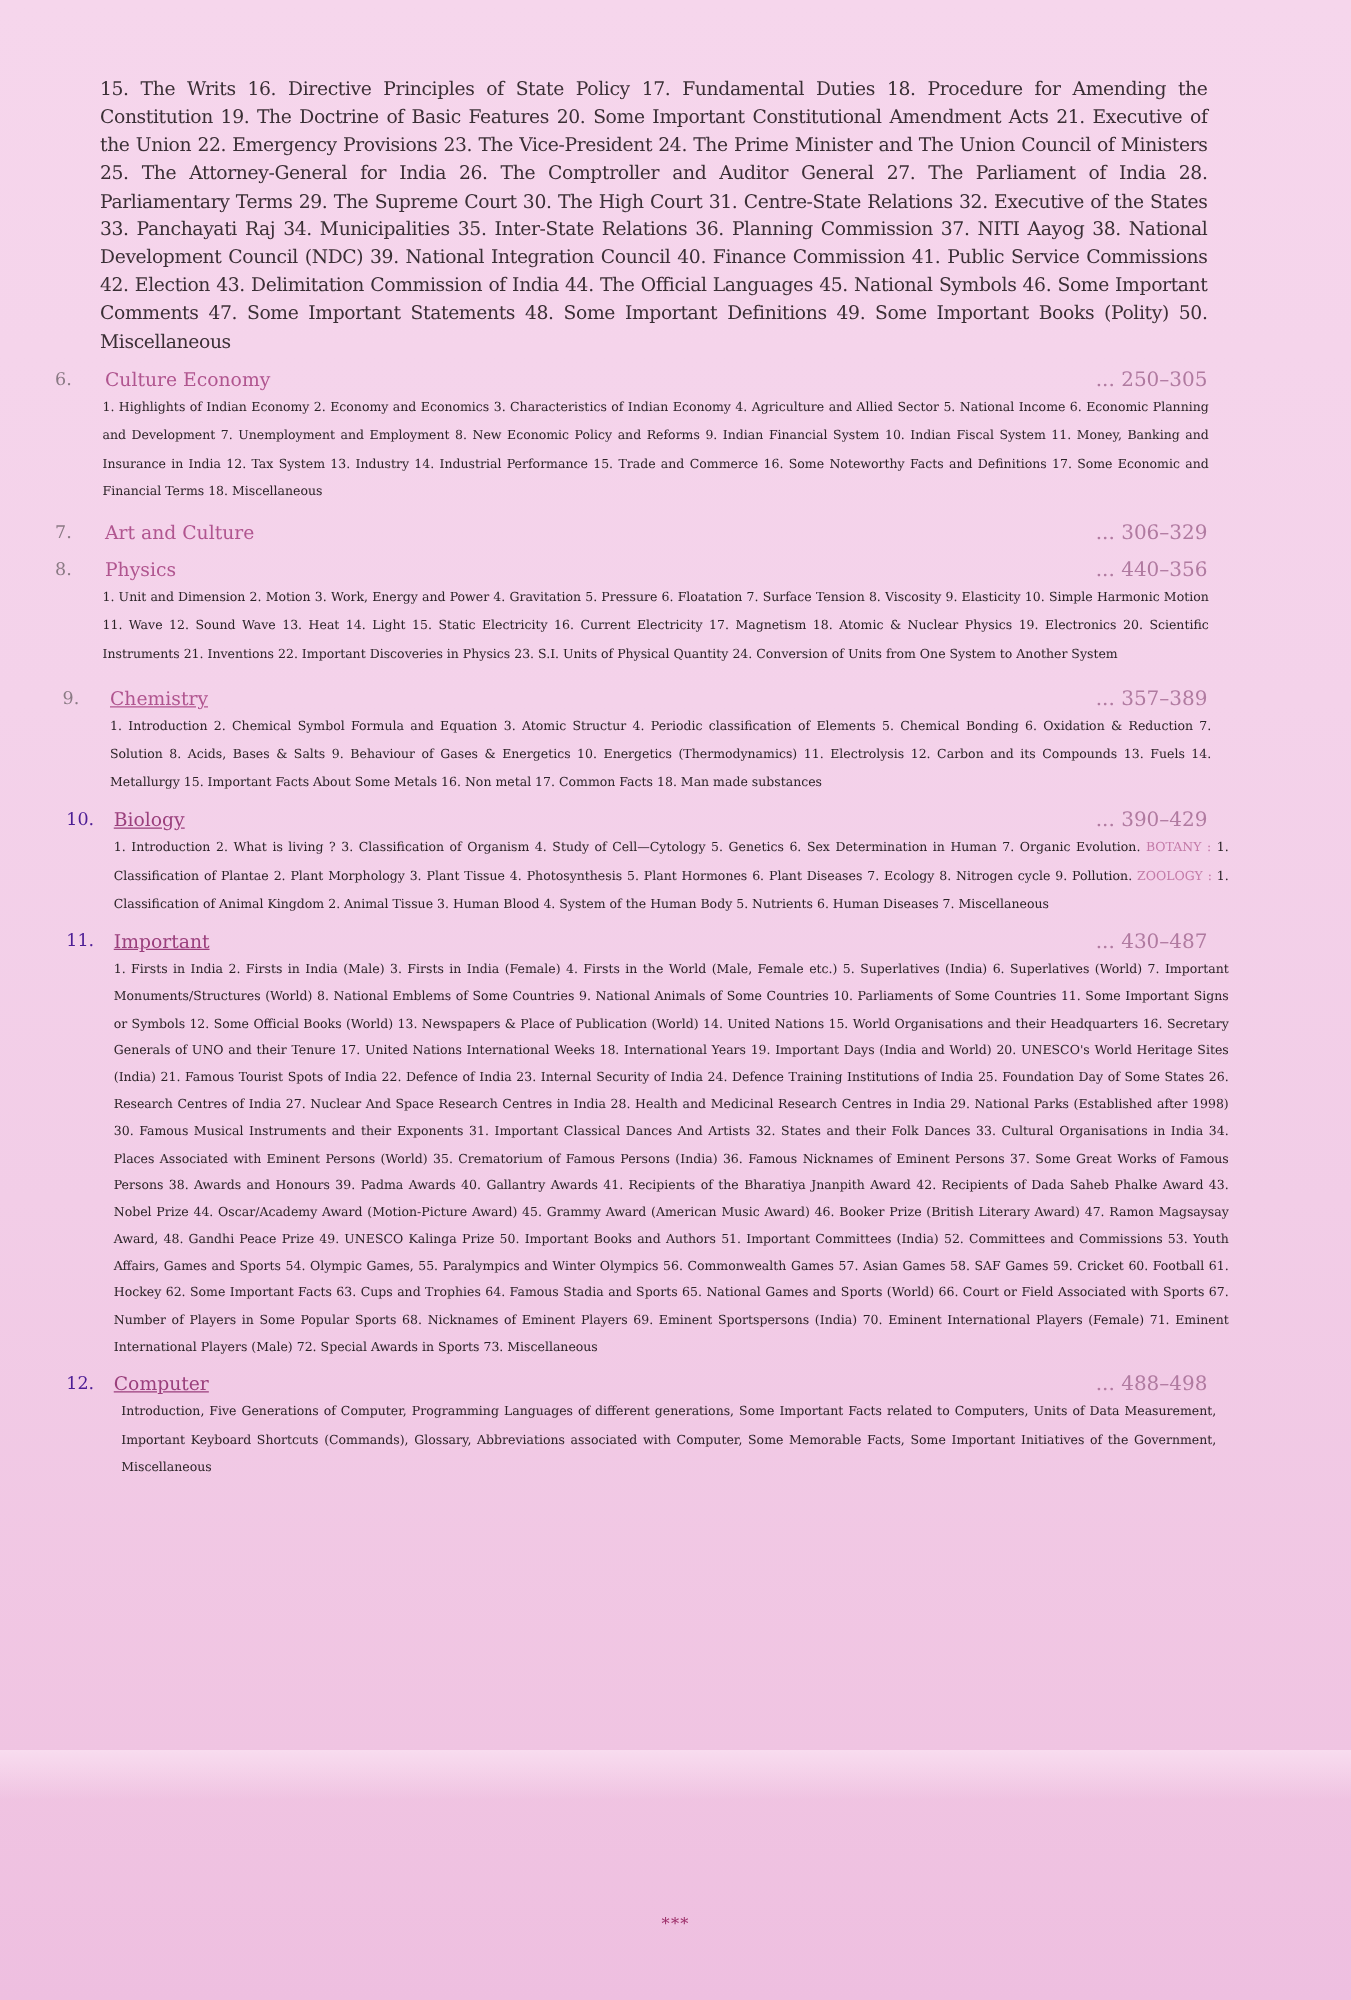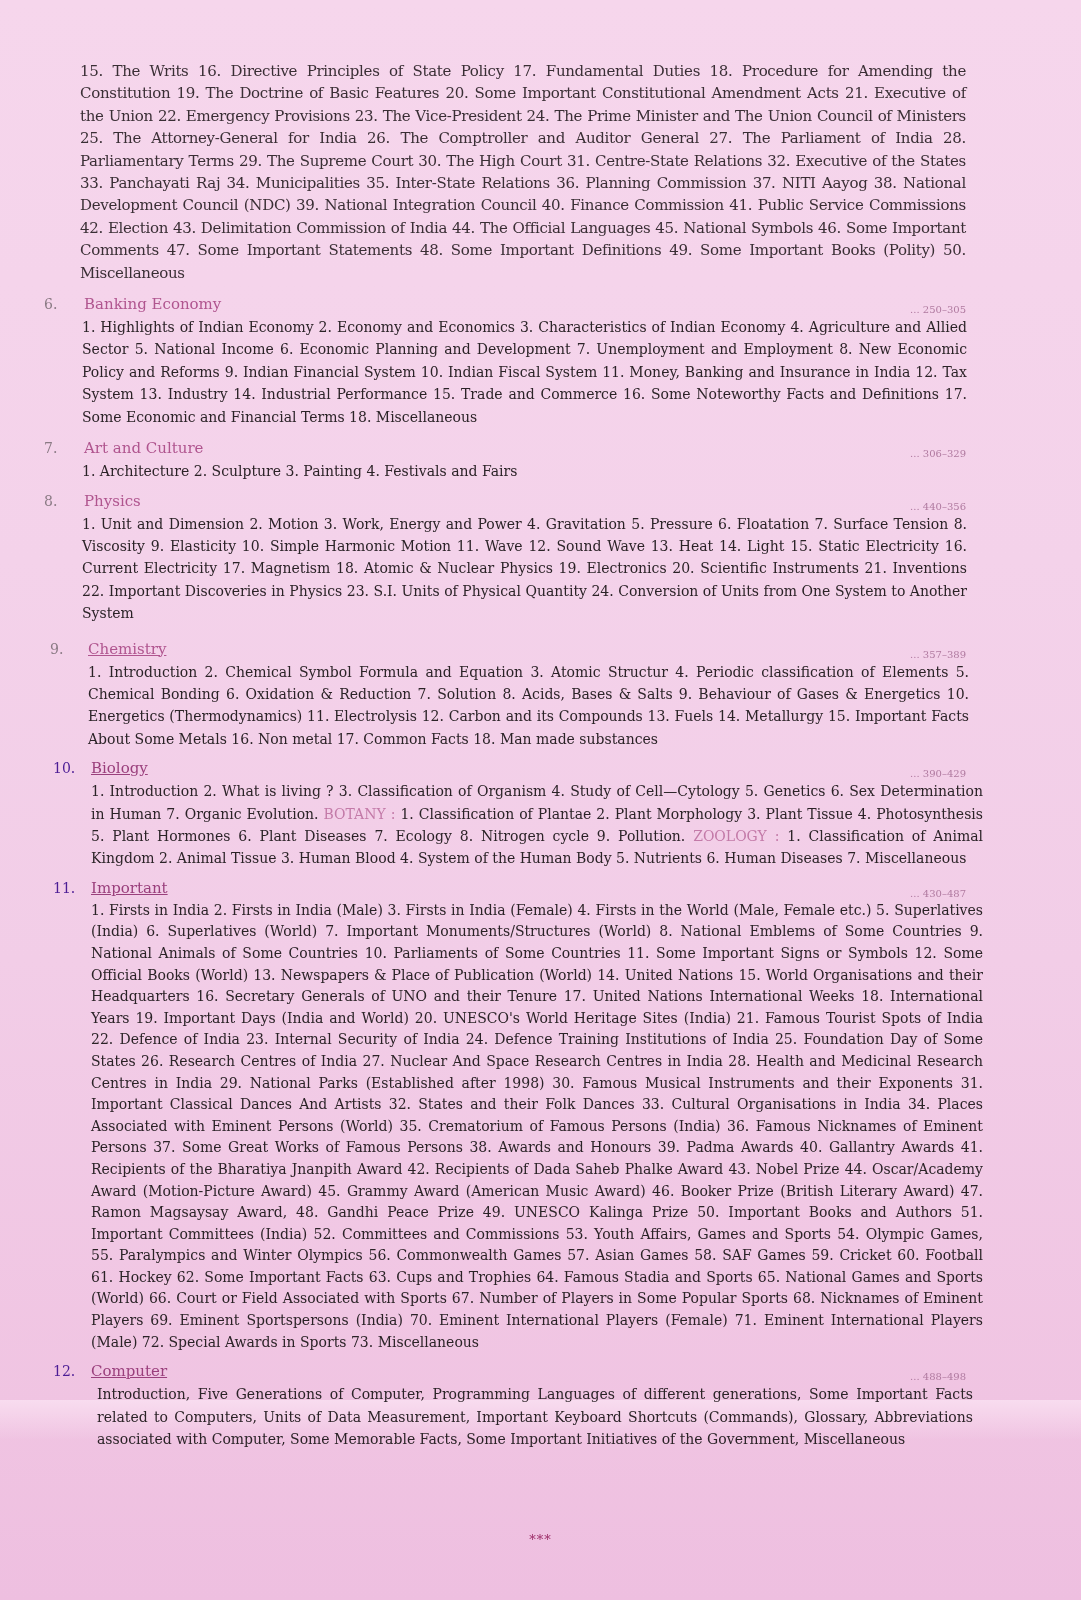--- a/index.html
+++ b/index.html
@@ -22,26 +22,26 @@
     position: absolute; left: 44px; top: 2px; width: 38px;
     font-size: 14px; color: #8a7a84;
   }
   .num.wide { left: 53px; color: #4c1d95; }
   .title {
     position: absolute; left: 84px; top: 1px;
     font-size: 15px; color: #b0558f;
   }
   .title.shift { left: 91px; color: #9a3f7c; text-decoration: underline; }
   .pages {
-    position: absolute; right: 33px; top: 10px;
-    font-size: 10px; color: #b07aa0;
+    position: absolute; right: 33px; top: 0;
+    font-size: 16px; color: #b07aa0;
   }
   .body {
     margin-left: 82px; margin-right: 32px;
-    font-size: 14px; line-height: 22.4px;
+    font-size: 10px; line-height: 22.4px;
     text-align: justify; color: #2b2327;
   }
   .body.shift { margin-left: 91px; margin-right: 16px; }
   .body.first { font-size: 15px; color: #3a2f35; letter-spacing: -0.3px; }
   .tag { color: #c37aa8; }
   .stars {
     position: absolute; left: 0; right: 0; top: 1532px;
     text-align: center; font-size: 13px; color: #9c2d68; letter-spacing: 1px;
   }
 </style>
@@ -52,33 +52,32 @@
 
 <div class="page">
 
   <div class="entry" style="margin-bottom:10px;">
     <div class="body first" style="margin-left:80px;margin-right:33px;">15. The Writs 16. Directive Principles of State Policy 17. Fundamental Duties 18. Procedure for Amending the Constitution 19. The Doctrine of Basic Features 20. Some Important Constitutional Amendment Acts 21. Executive of the Union 22. Emergency Provisions 23. The Vice-President 24. The Prime Minister and The Union Council of Ministers 25. The Attorney-General for India 26. The Comptroller and Auditor General 27. The Parliament of India 28. Parliamentary Terms 29. The Supreme Court 30. The High Court 31. Centre-State Relations 32. Executive of the States 33. Panchayati Raj 34. Municipalities 35. Inter-State Relations 36. Planning Commission 37. NITI Aayog 38. National Development Council (NDC) 39. National Integration Council 40. Finance Commission 41. Public Service Commissions 42. Election 43. Delimitation Commission of India 44. The Official Languages 45. National Symbols 46. Some Important Comments 47. Some Important Statements 48. Some Important Definitions 49. Some Important Books (Polity) 50. Miscellaneous</div>
   </div>
 
   <div class="entry" style="margin-top:6px;">
     <div class="head-row">
       <span class="num">6.</span>
-      <span class="title">Banking Economy</span>
+      <span class="title">Culture Economy</span>
       <span class="pages">... 250–305</span>
     </div>
     <div class="body">1. Highlights of Indian Economy 2. Economy and Economics 3. Characteristics of Indian Economy 4. Agriculture and Allied Sector 5. National Income 6. Economic Planning and Development 7. Unemployment and Employment 8. New Economic Policy and Reforms 9. Indian Financial System 10. Indian Fiscal System 11. Money, Banking and Insurance in India 12. Tax System 13. Industry 14. Industrial Performance 15. Trade and Commerce 16. Some Noteworthy Facts and Definitions 17. Some Economic and Financial Terms 18. Miscellaneous</div>
   </div>
 
   <div class="entry" style="margin-top:10px;">
     <div class="head-row">
       <span class="num">7.</span>
       <span class="title">Art and Culture</span>
       <span class="pages">... 306–329</span>
     </div>
-    <div class="body">1. Architecture 2. Sculpture 3. Painting 4. Festivals and Fairs</div>
   </div>
 
   <div class="entry">
     <div class="head-row">
       <span class="num">8.</span>
       <span class="title">Physics</span>
       <span class="pages">... 440–356</span>
     </div>
     <div class="body">1. Unit and Dimension 2. Motion 3. Work, Energy and Power 4. Gravitation 5. Pressure 6. Floatation 7. Surface Tension 8. Viscosity 9. Elasticity 10. Simple Harmonic Motion 11. Wave 12. Sound Wave 13. Heat 14. Light 15. Static Electricity 16. Current Electricity 17. Magnetism 18. Atomic &amp; Nuclear Physics 19. Electronics 20. Scientific Instruments 21. Inventions 22. Important Discoveries in Physics 23. S.I. Units of Physical Quantity 24. Conversion of Units from One System to Another System</div>
   </div>

